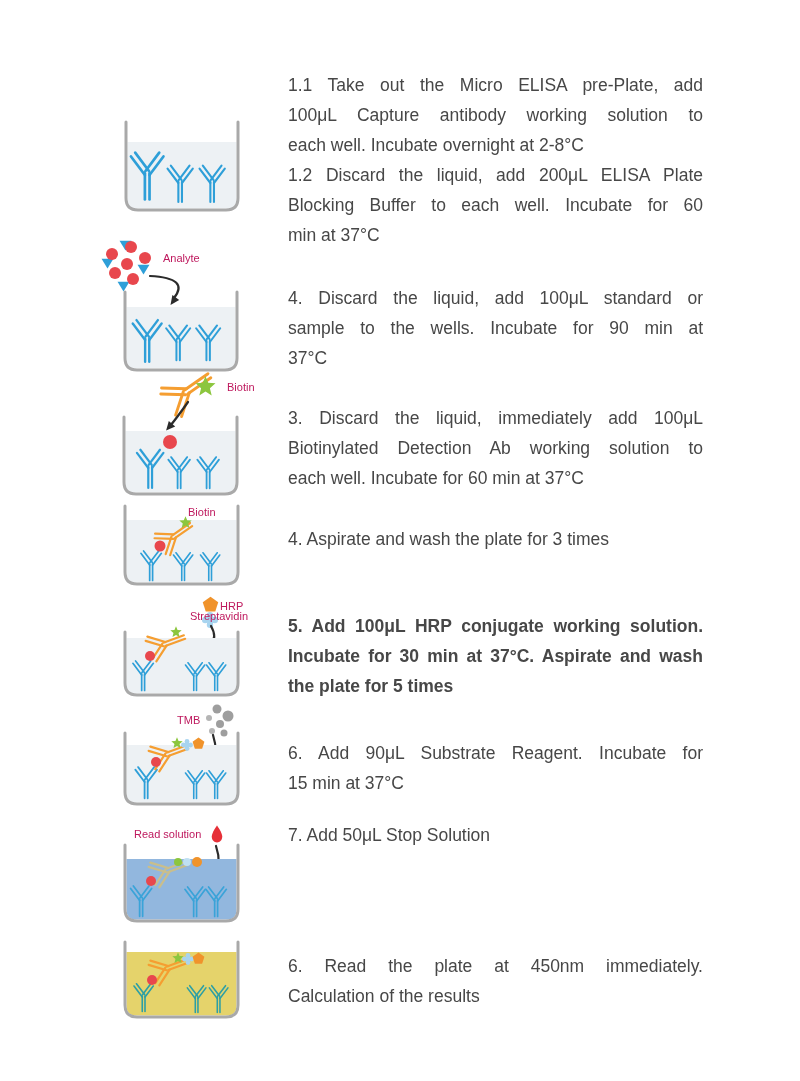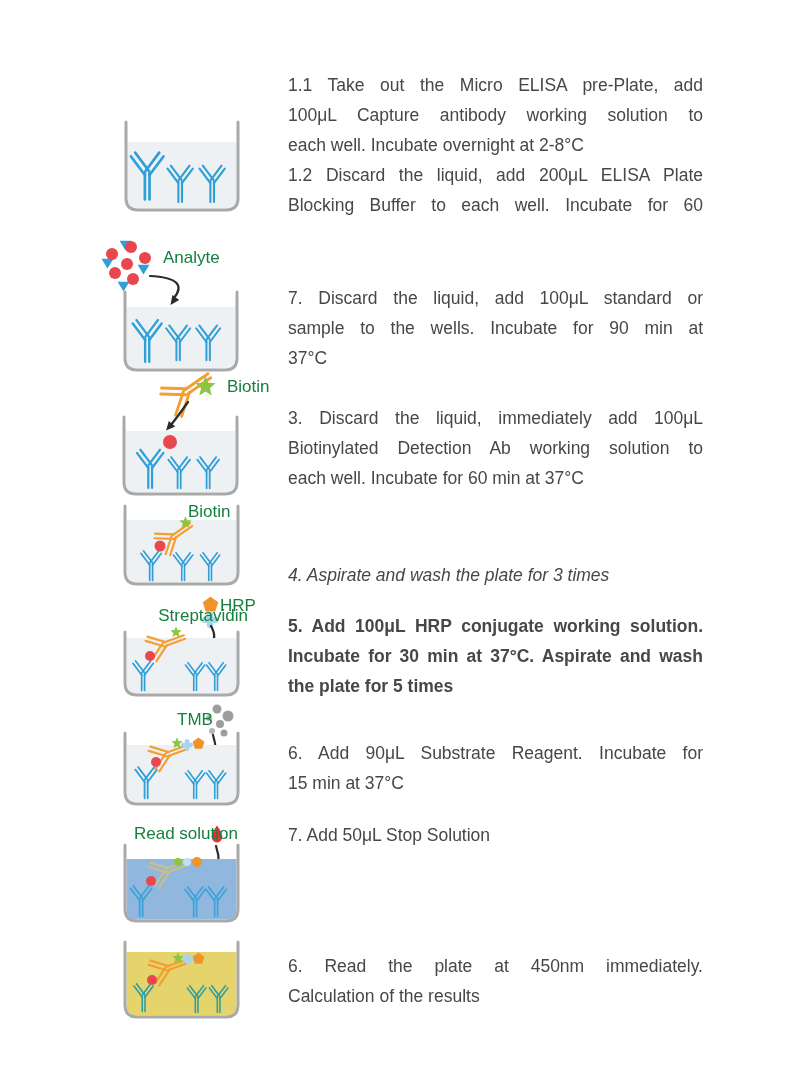--- a/index.html
+++ b/index.html
@@ -3,21 +3,21 @@
 <meta charset="utf-8">
 <style>
   html,body{margin:0;padding:0;background:#ffffff;}
   body{font-family:"Liberation Sans","DejaVu Sans",sans-serif;}
   .page{position:relative;width:800px;height:1081px;background:#ffffff;overflow:hidden;padding-left:48px;}
   .illus{position:absolute;}
   .illus svg{display:block;overflow:visible;}
   .step-text{position:absolute;left:288px;width:415px;font-size:17.5px;line-height:30px;color:#474747;}
   .step-text p{margin:0;text-align:justify;text-align-last:justify;}
   .step-text p.last{text-align-last:left;}
-  .lab{position:absolute;font-size:17px;color:#15803d;white-space:nowrap;line-height:16px;}
+  .lab{position:absolute;font-size:11px;color:#be185d;white-space:nowrap;line-height:16px;}
   .well-outline{fill:none;stroke:#a9a9a9;stroke-width:3;stroke-linecap:round;}
   .arrow{fill:none;stroke:#2b2b2b;stroke-width:2.2;stroke-linecap:round;}
   .ahead{fill:#2b2b2b;stroke:none;}
 </style>
 </head>
 <body>
 
 <svg width="0" height="0" style="position:absolute" aria-hidden="true">
   <defs>
     <symbol id="ab" viewBox="0 0 44 64">
@@ -64,20 +64,21 @@
       <use href="#ab" x="77" y="44" width="30" height="42" style="color:#2E9FD8"></use>
       <path class="well-outline" d="M6,4 L6,80 Q6,92 18,92 L106,92 Q118,92 118,80 L118,4"></path>
     </svg>
   </div>
   <div class="step-text" style="top:70px;">
     <p>1.1 Take out the Micro ELISA pre-Plate, add</p>
     <p>100μL Capture antibody working solution to</p>
     <p class="last">each well. Incubate overnight at 2-8°C</p>
     <p>1.2 Discard the liquid, add 200μL ELISA Plate</p>
     <p>Blocking Buffer to each well. Incubate for 60</p>
+    <p class="last">min at 37°C</p>
   </div>
 
   <div class="illus" style="left:100px;top:238px;">
     <svg width="162" height="136" viewBox="0 0 162 136">
       <g>
         <use href="#tri" x="19" y="2" width="13" height="11" style="color:#2E9FD8"></use>
         <use href="#tri" x="1" y="20" width="13" height="11" style="color:#2E9FD8"></use>
         <use href="#tri" x="37" y="26" width="13" height="11" style="color:#2E9FD8"></use>
         <use href="#tri" x="17" y="43" width="13" height="11" style="color:#2E9FD8"></use>
         <g fill="#E8474D">
@@ -95,21 +96,21 @@
       </g>
       <path d="M26.5,69 L135.5,69 L135.5,121 Q135.5,130.5 126,130.5 L36,130.5 Q26.5,130.5 26.5,121 Z" fill="#EDF1F4"></path>
       <use href="#ab" x="30" y="78" width="34" height="48" style="color:#2E9FD8"></use>
       <use href="#ab" x="64" y="84" width="28" height="40" style="color:#2E9FD8"></use>
       <use href="#ab" x="94" y="84" width="28" height="40" style="color:#2E9FD8"></use>
       <path class="well-outline" d="M25,54 L25,120 Q25,132 37,132 L125,132 Q137,132 137,120 L137,54"></path>
     </svg>
   </div>
   <span class="lab" style="left:163px;top:250px;">Analyte</span>
   <div class="step-text" style="top:283px;">
-    <p>7. Discard the liquid, add 100μL standard or</p>
+    <p>4. Discard the liquid, add 100μL standard or</p>
     <p>sample to the wells. Incubate for 90 min at</p>
     <p class="last">37°C</p>
   </div>
 
   <div class="illus" style="left:100px;top:372px;">
     <svg width="170" height="126" viewBox="0 0 170 126">
       <g transform="translate(88,19) rotate(235)">
         <use href="#ab" x="-20" y="-29" width="40" height="58" style="color:#F59E31"></use>
       </g>
       <use href="#star5" x="95" y="4" width="21" height="21" style="color:#8CC63E"></use>
@@ -140,21 +141,21 @@
       <use href="#ab" x="83" y="50" width="24" height="32" style="color:#2E9FD8"></use>
       <g transform="translate(60,36) rotate(235)">
         <use href="#ab" x="-15" y="-22" width="30" height="44" style="color:#F59E31"></use>
       </g>
       <circle cx="45" cy="46" r="5.5" fill="#E8474D"></circle>
       <use href="#star5" x="64" y="16" width="13" height="13" style="color:#8CC63E"></use>
       <path class="well-outline" d="M10,6 L10,72 Q10,84 22,84 L111,84 Q123,84 123,72 L123,6"></path>
     </svg>
   </div>
   <span class="lab" style="left:188px;top:504px;">Biotin</span>
-  <div class="step-text" style="top:560px;font-style:italic;">
+  <div class="step-text" style="top:524px;">
     <p class="last">4. Aspirate and wash the plate for 3 times</p>
   </div>
 
   <div class="illus" style="left:100px;top:592px;">
     <svg width="165" height="106" viewBox="0 0 165 106">
       <use href="#pent" x="102" y="4" width="17" height="17" style="color:#F0932B"></use>
       <use href="#flower" x="102" y="20" width="16" height="16" style="color:#A8D4EF"></use>
       <g>
         <path class="arrow" d="M111,34 Q124,57 84,61"></path>
         <polygon class="ahead" points="78,61.4 87.4,64.9 86.6,56.5"></polygon>

